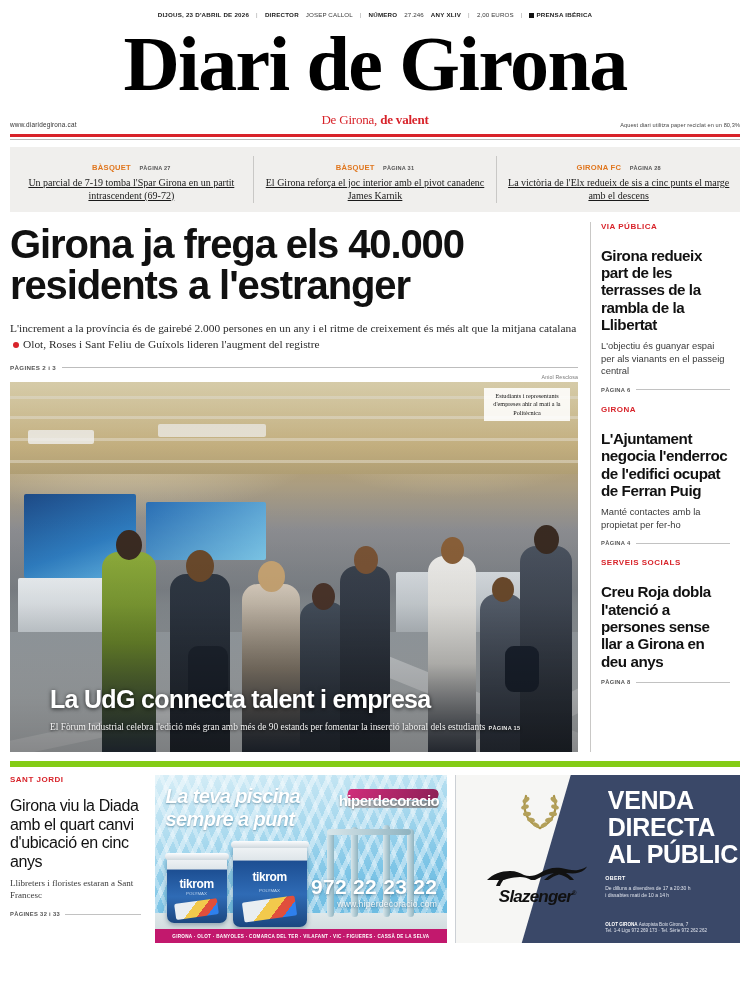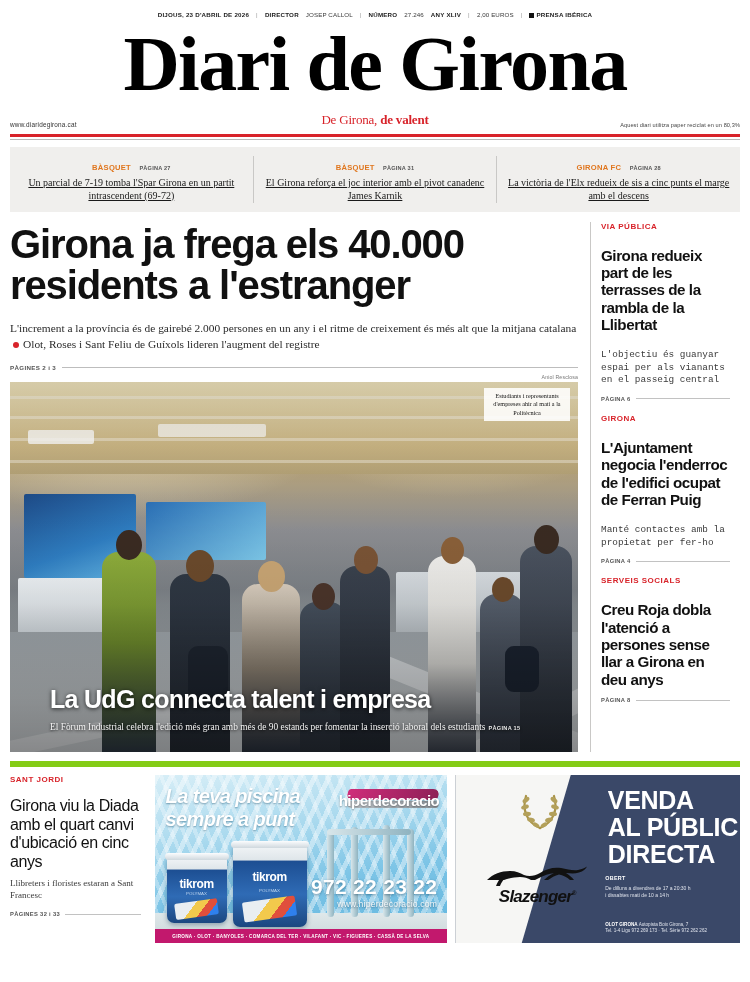--- a/index.html
+++ b/index.html
@@ -113,21 +113,21 @@
     margin:7px 0 0 0;color:#f2f2f2;font-family:"Liberation Serif", serif;
     font-size:9.4px;line-height:1.38;text-shadow:0 1px 3px rgba(0,0,0,.8);
   }
   .ph-caption .pg{font-size:5.6px;font-weight:bold;letter-spacing:.3px;color:#e8e8e8;
     font-family:"Liberation Sans",sans-serif;margin-left:3px;}
 
   
   .side-item{margin-bottom:2px;}
   .kicker-r{font-size:8px;font-weight:bold;color:#d8232a;letter-spacing:.5px;text-transform:uppercase;}
   .side-h{font-size:15.2px;line-height:1.14;font-weight:bold;letter-spacing:-.45px;color:#111;margin-top:16px;}
-  .side-d{font-family:Liberation Mono, monospace;font-size:9.4px;line-height:1.34;color:#3a3a3a;margin-top:16px;}
+  .side-d{font-family:Liberation Sans, sans-serif;font-size:9.4px;line-height:1.34;color:#3a3a3a;margin-top:7px;}
   .side-pag{display:flex;align-items:center;gap:5px;margin:9px 0 12px 0;}
   .side-pag .lbl{font-size:5.8px;font-weight:bold;color:#555;letter-spacing:.3px;white-space:nowrap;}
   .side-pag .ln{flex:1;height:1px;background:#c2c2c2;}
 
   
   .bottom{display:flex;margin-top:9px;border-top:6px solid #84cc16;padding-top:8px;gap:8px;}
   .bl-col{width:138px;box-sizing:border-box;padding-right:6px;}
   .bl-h{font-size:16px;line-height:1.16;font-weight:normal;letter-spacing:-.4px;color:#111;margin-top:13px;}
   .bl-d{font-family:"Liberation Serif", serif;font-size:9px;line-height:1.32;color:#3a3a3a;margin-top:7px;}
 
@@ -425,22 +425,22 @@
       <div class="slz-logo">
         <svg class="panther" viewBox="0 0 108 26">
           <path fill="#111" d="M4 19 C10 13 18 10 27 10 C33 10 37 12 41 14 C46 16 52 15 57 12 C63 8 70 6 78 7 C84 8 90 10 95 9 C99 8.4 102 7 104 5.6 C103 8 100 10.4 96 11.6 C92 12.8 87 12.4 83 12 C86 14 89 16 91 19 L87 19 C84 16 80 14 76 13.4 C72 14.6 68 16.6 65 19 L61 19 C64 16 67 13.6 71 12.2 C66 12.6 61 14.4 56 17 L52 19 L48 19 C45 17 41 16 37 16 C32 16 26 17.4 21 19 Z"></path>
           <path fill="#111" d="M18 16 C16 19 14 22 13 25 L17 25 C18 22 20 19 22 17 Z"></path>
         </svg>
         <div class="slz-name"><span>Slazenger</span><sup>®</sup></div>
       </div>
 
       <div class="slz-head">
         <div>VENDA</div>
+        <div>DIRECTA</div>
         <div>AL PÚBLIC</div>
-        <div>DIRECTA</div>
       </div>
 
       <div class="slz-sm">
         <b>OBERT</b>
         <span>De dilluns a divendres de 17 a 20:30 h</span><br>
         <span>i dissabtes matí de 10 a 14 h</span>
       </div>
 
       <div class="slz-addr">
         <b>OLOT GIRONA</b>

